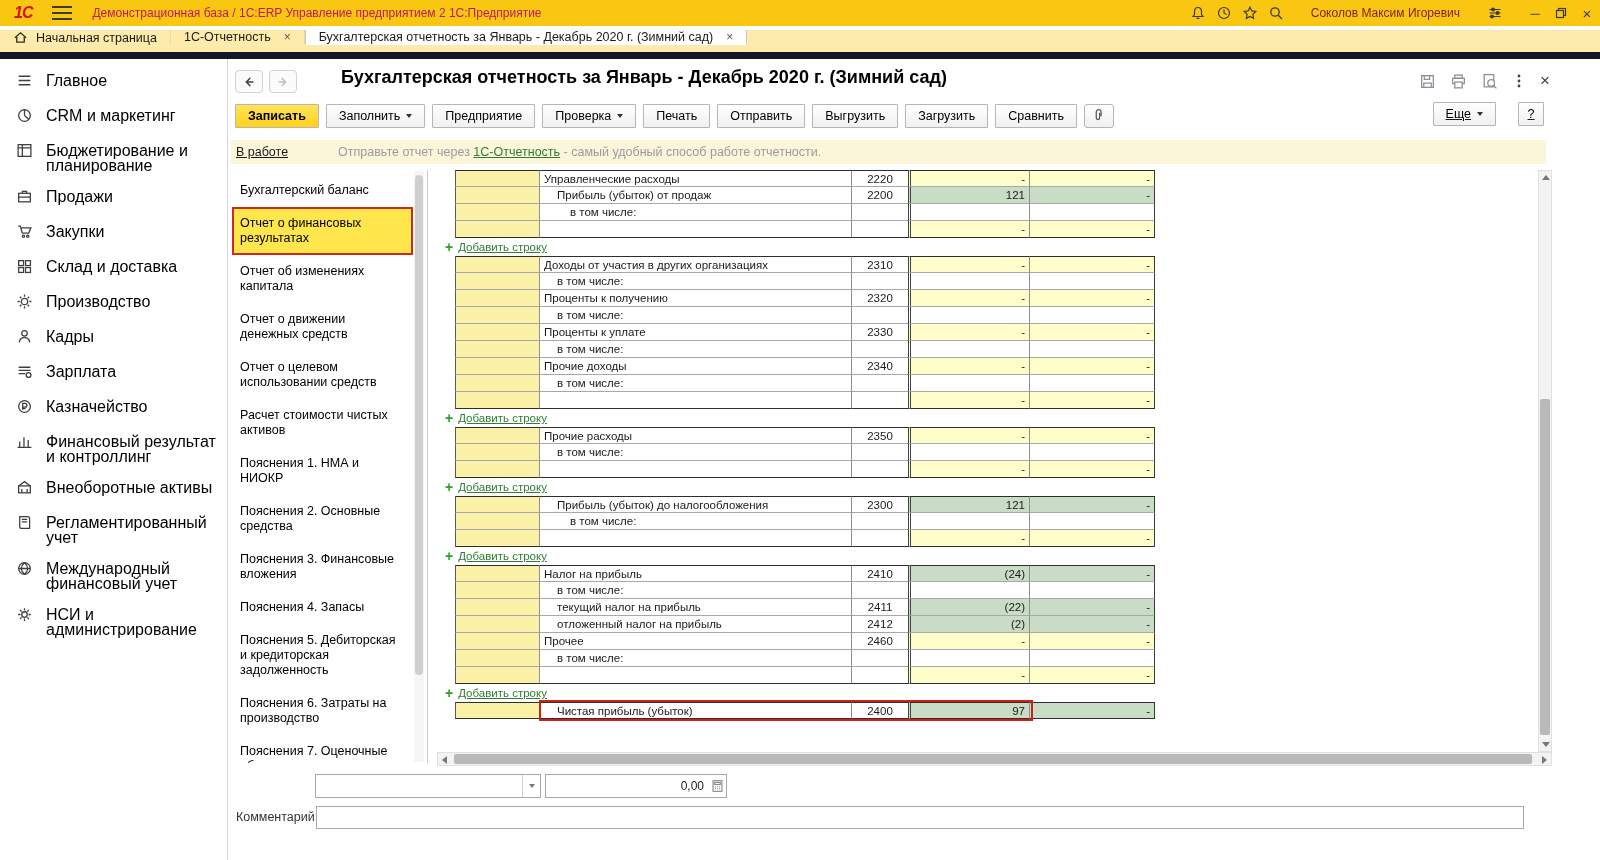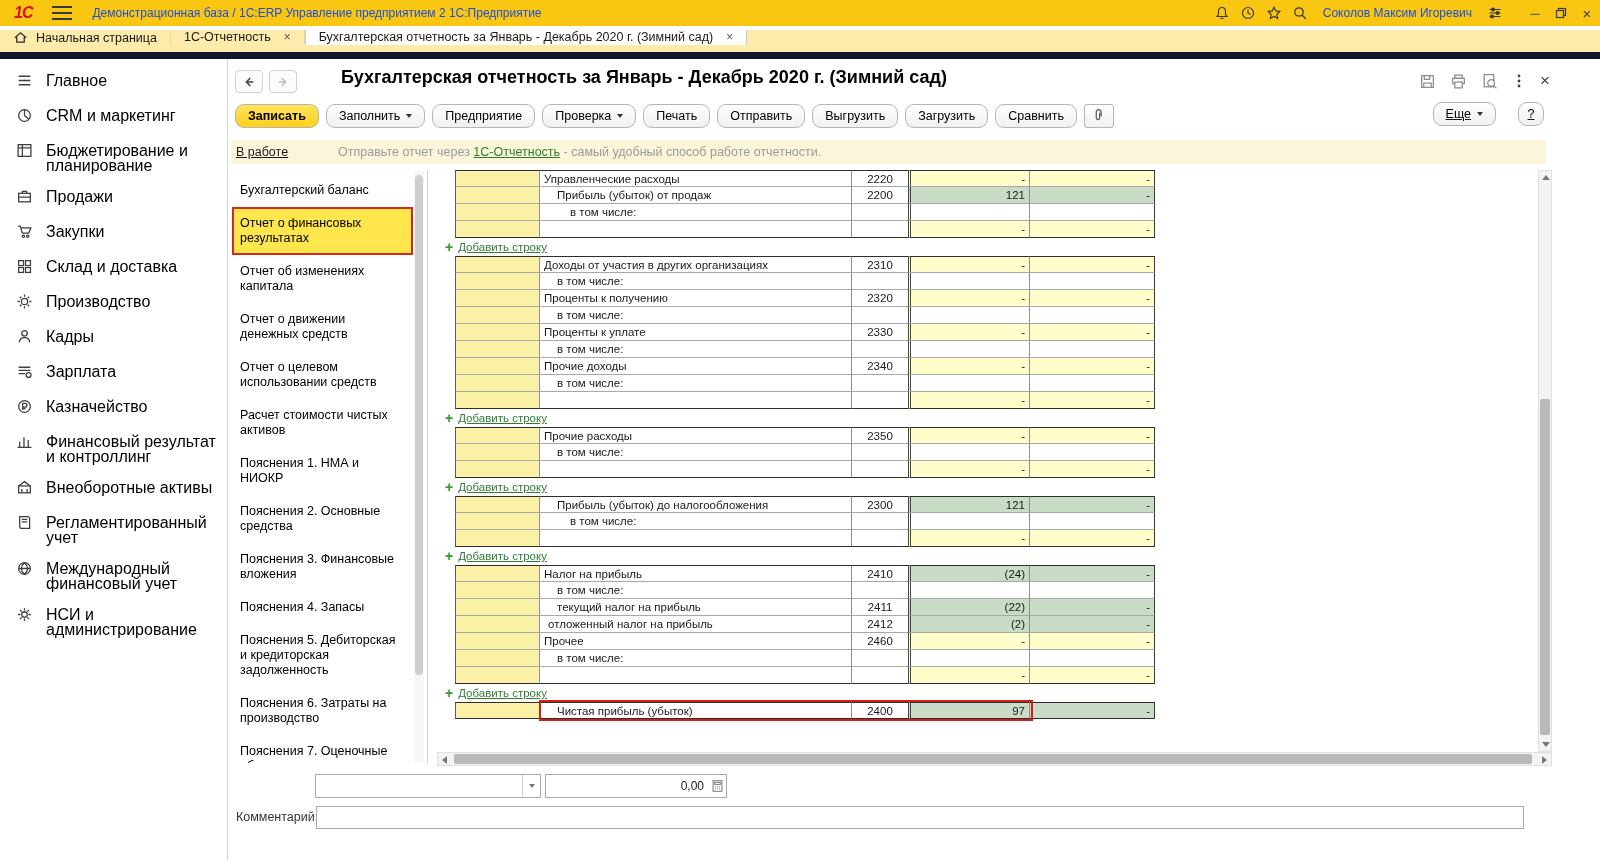--- a/index.html
+++ b/index.html
@@ -5,24 +5,24 @@
   *{margin:0;padding:0;box-sizing:border-box;}
   html,body{background:#e9e9e9;}
   body{font-family:"Liberation Sans","DejaVu Sans",sans-serif;}
   #frame{position:relative;width:1600px;height:860px;background:#fff;overflow:hidden;font-size:12px;color:#1a1a1a;}
 
   
   .topbar{position:absolute;left:0;top:0;width:1600px;height:26px;background:#f9c712;display:flex;align-items:center;}
   .logo{font-weight:bold;font-size:16px;color:#d8131a;margin:0 10px 0 14px;font-style:italic;letter-spacing:-1px;}
   .burger{width:20px;height:14px;margin:0 14px 0 10px;display:flex;flex-direction:column;justify-content:space-between;cursor:pointer;}
   .burger i{display:block;height:2px;background:#3a3a3a;}
-  .apptitle{font-size:12px;color:#1d4ed8;margin-left:6px;}
+  .apptitle{font-size:12px;color:#be185d;margin-left:6px;}
   .topspacer{flex:1;}
   .topico{width:26px;height:30px;display:flex;align-items:center;justify-content:center;cursor:pointer;}
-  .username{font-size:12px;color:#1d4ed8;margin:0 10px;cursor:pointer;}
+  .username{font-size:12px;color:#7f1d1d;margin:0 22px;cursor:pointer;}
   .winbtn{width:26px;height:30px;display:flex;align-items:center;justify-content:center;color:#3a3a3a;font-size:13px;cursor:pointer;}
 
   
   .tabbar{position:absolute;left:0;top:30px;width:1600px;height:29px;background:#fcebaa;display:flex;align-items:flex-start;border-bottom:7px solid #0f172a;}
   .tab{display:flex;align-items:center;gap:8px;padding:0 13px;border-right:1px solid #e8da97;font-size:12.5px;cursor:pointer;white-space:nowrap;}
   .tab .tx{color:#5a5a5a;font-size:12px;margin-left:5px;}
   .tab.active{background:#fff;border-left:1px solid #c9c9c9;border-right:1px solid #c9c9c9;margin-bottom:-1px;border-bottom:1px solid #fff;}
 
   
   .sidebar{position:absolute;left:0;top:59px;width:228px;height:801px;background:#ffffff;border-right:1px solid #d6d6d6;padding-top:6px;overflow:hidden;}
@@ -33,21 +33,21 @@
   
   .main{position:absolute;left:229px;top:59px;width:1371px;height:801px;background:#fff;}
 
   .nav-arrows{position:absolute;left:6px;top:11px;display:flex;gap:6px;}
   .navbtn{width:28px;height:23px;border:1px solid #d2d2d2;border-radius:4px;background:#fbfbfb;display:flex;align-items:center;justify-content:center;cursor:pointer;}
   .pagetitle{position:absolute;left:112px;top:8px;font-size:18px;font-weight:bold;color:#000;}
   .hdr-icons{position:absolute;right:50px;top:12px;display:flex;gap:14px;align-items:center;}
   .hdr-icons .hic{cursor:pointer;display:flex;align-items:center;}
 
   .toolbar{position:absolute;left:6px;top:43px;right:50px;height:27px;display:flex;gap:7px;align-items:center;}
-  .tbtn{height:24px;padding:0 12px;border:1px solid #b5b5b5;border-radius:9px;background:linear-gradient(#ffffff,#f0f0f0);font-size:12.5px;font-family:inherit;cursor:pointer;display:flex;align-items:center;white-space:nowrap;}
+  .tbtn{height:24px;padding:0 12px;border:1px solid #b5b5b5;border-radius:1px;background:linear-gradient(#ffffff,#f0f0f0);font-size:12.5px;font-family:inherit;cursor:pointer;display:flex;align-items:center;white-space:nowrap;}
   .tbtn.primary{background:linear-gradient(#ffe35c,#ffd11c);font-weight:bold;}
   .dd{display:inline-block;width:0;height:0;border-left:3.5px solid transparent;border-right:3.5px solid transparent;border-top:4px solid #333;margin-left:6px;}
   .toolbar-right{position:absolute;right:56px;top:43px;display:flex;gap:22px;text-decoration:underline;}
   .iconbtn{width:30px;height:24px;border:1px solid #b5b5b5;border-radius:3px;background:linear-gradient(#ffffff,#f0f0f0);display:flex;align-items:center;justify-content:center;cursor:pointer;}
 
   .statusbar{position:absolute;left:2px;top:81px;right:54px;height:24px;background:#fbf6da;display:flex;align-items:center;padding-left:5px;font-size:12.5px;}
   .statelink{color:#1a1a1a;text-decoration:underline;cursor:pointer;margin-right:50px;}
   .statusmsg{color:#9b9b9b;}
   .greenlink{color:#2f7d33;text-decoration:underline;cursor:pointer;}
 
@@ -565,21 +565,21 @@
         </div>
         <div class="t-row">
           <div class="c c0"></div>
           <div class="c c1" style="padding-left:17px">текущий налог на прибыль</div>
           <div class="c c2">2411</div>
           <div class="c c3 calc">(22)</div>
           <div class="c c4 calc">-</div>
         </div>
         <div class="t-row">
           <div class="c c0"></div>
-          <div class="c c1" style="padding-left:8px">отложенный налог на прибыль</div>
+          <div class="c c1" style="padding-left:17px">отложенный налог на прибыль</div>
           <div class="c c2">2412</div>
           <div class="c c3 calc">(2)</div>
           <div class="c c4 calc">-</div>
         </div>
         <div class="t-row">
           <div class="c c0"></div>
           <div class="c c1" style="padding-left:4px">Прочее</div>
           <div class="c c2">2460</div>
           <div class="c c3 input">-</div>
           <div class="c c4 input">-</div>

